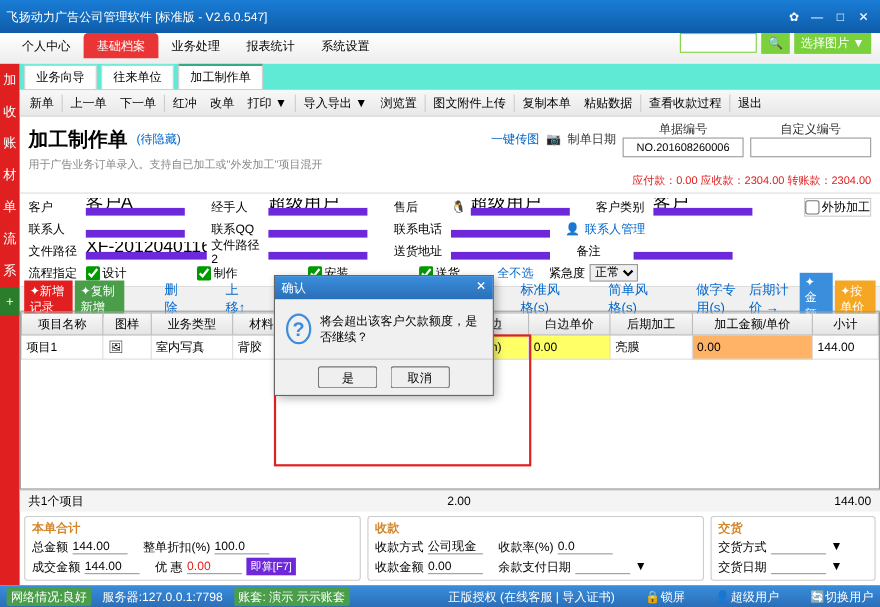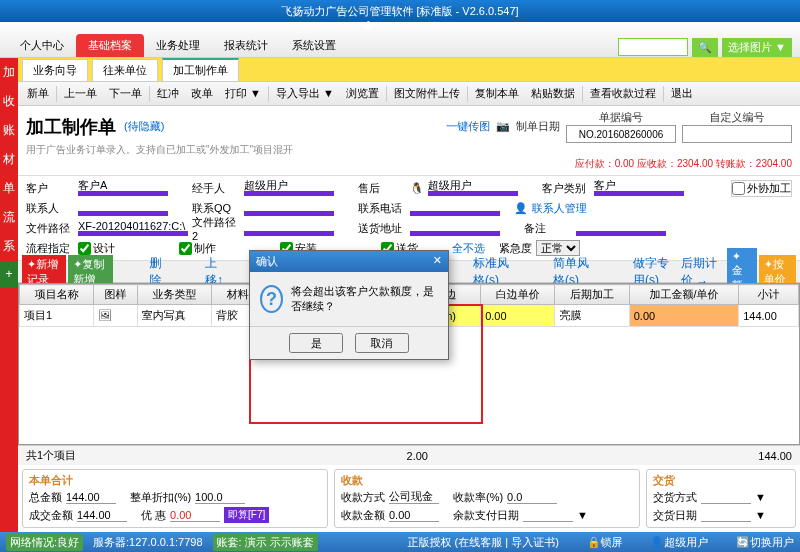--- a/index.html
+++ b/index.html
@@ -1,49 +1,49 @@
 <!DOCTYPE html>
 <html><head>
 <meta charset="utf-8">
 <style>
 * { margin: 0; padding: 0; box-sizing: border-box; font-family: "Microsoft YaHei", SimSun, sans-serif; }
 body { width: 800px; height: 552px; overflow: hidden; background: #fff; font-size: 11px; position: relative; }
-.titlebar { height: 22px; background: linear-gradient(#1a7dd6, #0d5ca8); color: #fff; display: flex; align-items: center; padding: 4px 6px; flex-direction: column; }
+.titlebar { height: 22px; background: linear-gradient(#1a7dd6, #0d5ca8); color: #fff; display: flex; align-items: center; padding: 15px 6px; }
 .titlebar .t { flex: 1; }
 .titlebar .winbtns span { display: inline-block; width: 18px; text-align: center; cursor: pointer; }
-.maintabs { height: 36px; background: linear-gradient(#fff, #e8e8e8); border-bottom: 1px solid #ccc; display: flex; align-items: flex-end; padding: 0 8px; }
+.maintabs { height: 36px; background: linear-gradient(#fff, #e8e8e8); border-bottom: 1px solid #ccc; display: flex; align-items: flex-start; padding: 0 8px; }
 .maintabs .mt { padding: 4px 12px; cursor: pointer; display: flex; align-items: center; gap: 4px; }
 .maintabs .mt.active { color: #fff; background: #e93535; border-radius: 4px 4px 0 0; }
 .maintabs .rbtns { margin-left: auto; display: flex; gap: 4px; }
 .maintabs input { width: 70px; height: 18px; border: 1px solid #7ad13c; }
 .maintabs .grn { background: #7ad13c; color: #fff; border: none; padding: 2px 6px; font-size: 11px; }
 .sidebar { position: absolute; left: 0; top: 58px; bottom: 20px; width: 18px; background: #e02020; display: flex; flex-direction: column; }
 .sidebar .sb { color: #fff; text-align: center; padding: 6px 0; font-size: 12px; }
 .sidebar .sb.add { background: #2a7d2a; }
 .content { position: absolute; left: 18px; right: 0; top: 58px; bottom: 20px; background: #fff; display: flex; flex-direction: column; }
-.modtabs { height: 24px; background: #fde047; border-bottom: 1px solid #ccc; display: flex; align-items: flex-end; }
+.modtabs { height: 24px; background: #5eead4; border-bottom: 1px solid #ccc; display: flex; align-items: flex-end; }
 .modtabs .mtab { padding: 3px 10px; border: 1px solid #ccc; border-bottom: none; background: #fff; margin-left: 4px; font-size: 11px; cursor: pointer; display: flex; gap: 3px; align-items: center; }
 .modtabs .mtab.active { background: #fff; border-top: 2px solid #3a8; }
 .toolbar { height: 24px; background: linear-gradient(#f8f8f8, #e8e8e8); border-bottom: 1px solid #ccc; display: flex; align-items: center; padding: 0 4px; gap: 2px; overflow: hidden; }
 .toolbar .tb { padding: 2px 5px; cursor: pointer; display: flex; align-items: center; gap: 2px; white-space: nowrap; font-size: 11px; }
 .toolbar .sep { width: 1px; height: 16px; background: #ccc; }
 .header { padding: 4px 8px; border-bottom: 1px solid #ddd; }
 .header .hrow { display: flex; align-items: center; }
 .header h2 { font-size: 18px; font-weight: bold; }
 .header .hlink { color: #06c; margin-left: 8px; font-size: 11px; }
 .header .rgroup { margin-left: auto; display: flex; gap: 6px; align-items: center; }
 .header .rgroup .cell { text-align: center; }
 .header .rgroup .lbl { font-size: 11px; color: #333; }
 .header .rgroup input { width: 110px; height: 18px; border: 1px solid #999; font-size: 10px; text-align: center; }
 .header .note { color: #888; font-size: 10px; }
 .header .warn { color: #e02020; font-size: 10px; text-align: right; }
 .form { padding: 2px 8px; border-bottom: 1px solid #ddd; }
 .form .frow { display: flex; align-items: center; height: 20px; gap: 4px; }
 .form .fl { width: 48px; font-size: 11px; }
-.form input[type=text] { border: none; border-bottom: 5px solid #6d28d9; height: 16px; font-size: 11px; width: 90px; }
+.form input[type=text] { border: none; border-bottom: 7px solid #6d28d9; height: 16px; font-size: 16px; width: 90px; }
 .form .cb { display: flex; align-items: center; gap: 2px; }
 .form .cb input { accent-color: #090; }
 .form .allno { color: #06c; cursor: pointer; }
 .form select { height: 16px; font-size: 11px; border: 1px solid #999; }
 .form .wx { margin-left: auto; border: 1px solid #ccc; padding: 0; }
 .gridbar { height: 22px; background: #f0f0f0; border-bottom: 1px solid #ccc; display: flex; align-items: center; padding: 0 4px; gap: 2px; }
 .gridbar .gbtn { padding: 2px 5px; font-size: 11px; cursor: pointer; }
 .gridbar .gbtn.add { background: #e02020; color: #fff; }
 .gridbar .gbtn.copy { background: #4a9e4a; color: #fff; }
 .gridbar .glink { color: #06c; font-size: 12px; cursor: pointer; padding: 0 3px; margin-left: 32px; }

